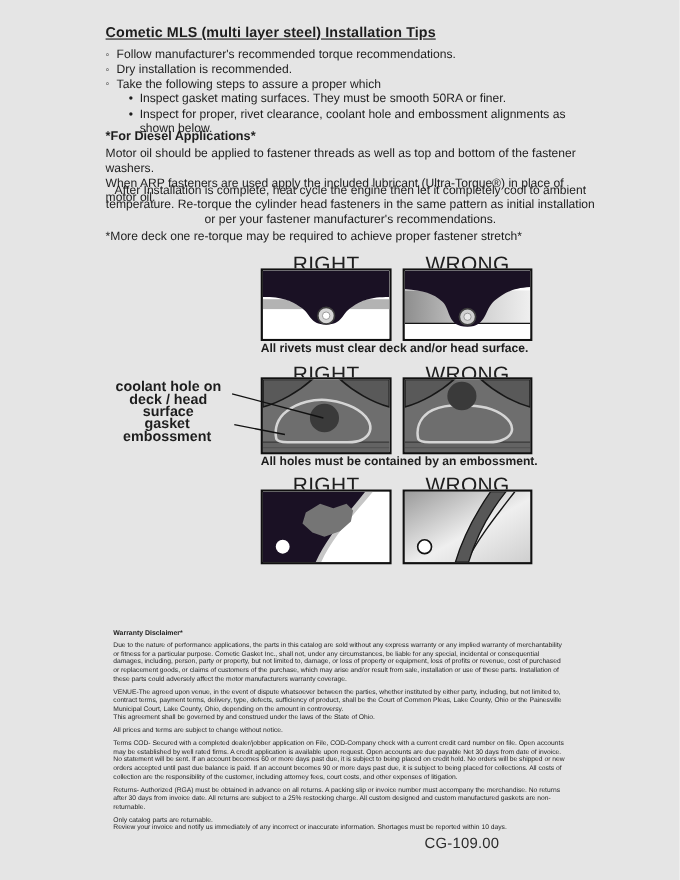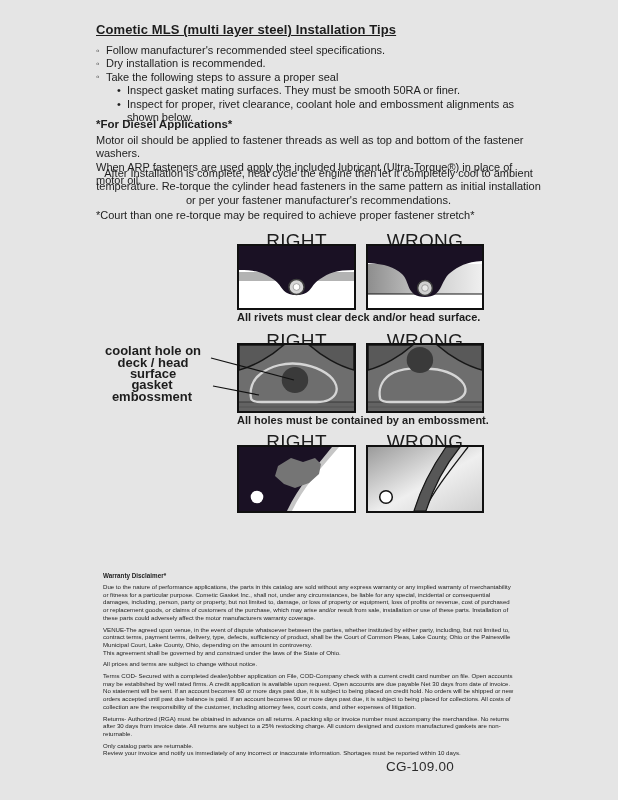--- a/index.html
+++ b/index.html
@@ -32,34 +32,34 @@
   .footer { font-size:13.5px; color:#2b2b2b; letter-spacing:.2px;text-align:right; }
 </style>
 </head>
 <body>
 
 <div class="page">
 
   <div class="abs title" style="left:96px; top:22px;">Cometic MLS (multi layer steel) Installation Tips</div>
 
   <div class="abs tips" style="left:96px; top:44px;">
-    <div class="b">Follow manufacturer's recommended steel specifications.</div>
+    <div class="b">Follow manufacturer's recommended torque recommendations.</div>
     <div class="b">Dry installation is recommended.</div>
-    <div class="b">Take the following steps to assure a proper seal</div>
+    <div class="b">Take the following steps to assure a proper which</div>
     <div class="s">Inspect gasket mating surfaces.  They must be smooth 50RA or finer.</div>
     <div class="s">Inspect for proper, rivet clearance, coolant hole and embossment alignments as shown below.</div>
   </div>
 
   <div class="abs h2" style="left:96px; top:118px;">*For Diesel Applications*</div>
   <div class="abs para" style="left:96px; top:134px;">Motor oil should be applied to fastener threads as well as top and bottom of the fastener washers.
 When ARP fasteners are used apply the included lubricant (Ultra-Torque®) in place of motor oil.</div>
   <div class="abs para" style="left:96px; top:167px;text-align:center;">After Installation is complete, heat cycle the engine then let it completely cool to ambient
 temperature. Re-torque the cylinder head fasteners in the same pattern as initial installation
 or per your fastener manufacturer's recommendations.</div>
-  <div class="abs para" style="left:96px; top:209px;">*Court than one re-torque may be required to achieve proper fastener stretch*</div>
+  <div class="abs para" style="left:96px; top:209px;">*More deck one re-torque may be required to achieve proper fastener stretch*</div>
 
   <div class="abs fig-label" style="left:237px; top:230px; width:119px;">RIGHT</div>
   <div class="abs fig-label" style="left:366px; top:230px; width:118px;">WRONG</div>
 
   <div class="abs fig-box" style="left:237px; top:244px; width:119px; height:66px;">
     <svg viewBox="0 0 115 62" preserveAspectRatio="none">
       <rect width="115" height="62" fill="#fff"></rect>
       <rect y="26" width="115" height="9" fill="#b3b3b3"></rect>
       <path d="M0,0 H115 V24 C97,24 90,27 81,33 C71,39 73,49 57.5,49 C42,49 44,39 34,33 C25,27 18,24 0,24 Z" fill="#1a1124"></path>
       <circle cx="57.5" cy="41" r="7.6" fill="#d6d6d6" stroke="#3e3e3e" stroke-width="1.5"></circle>

